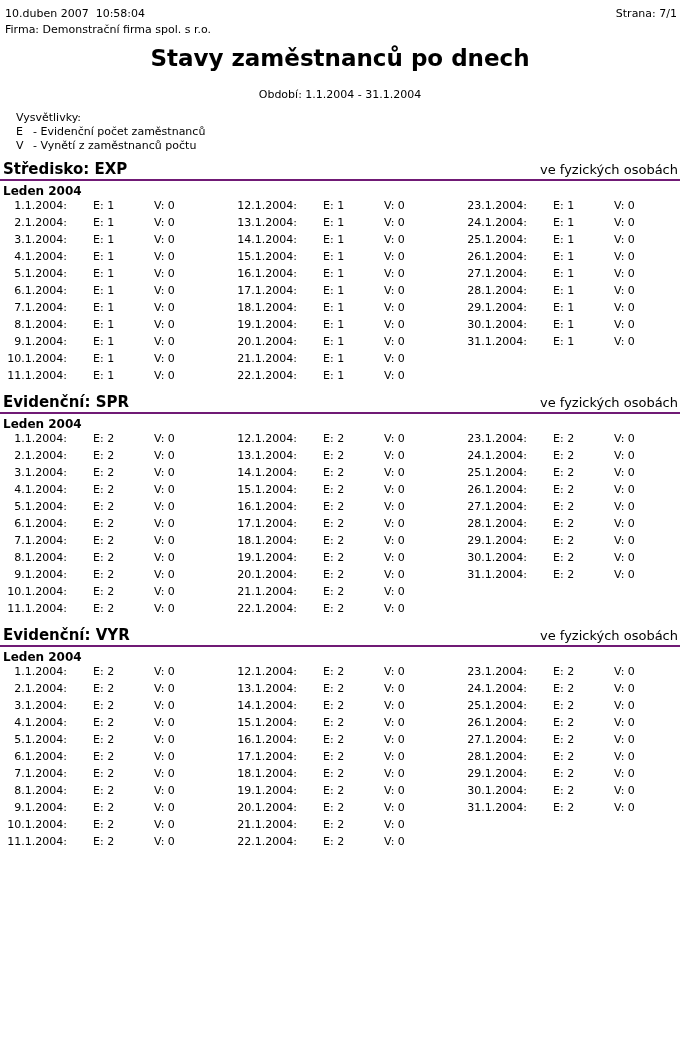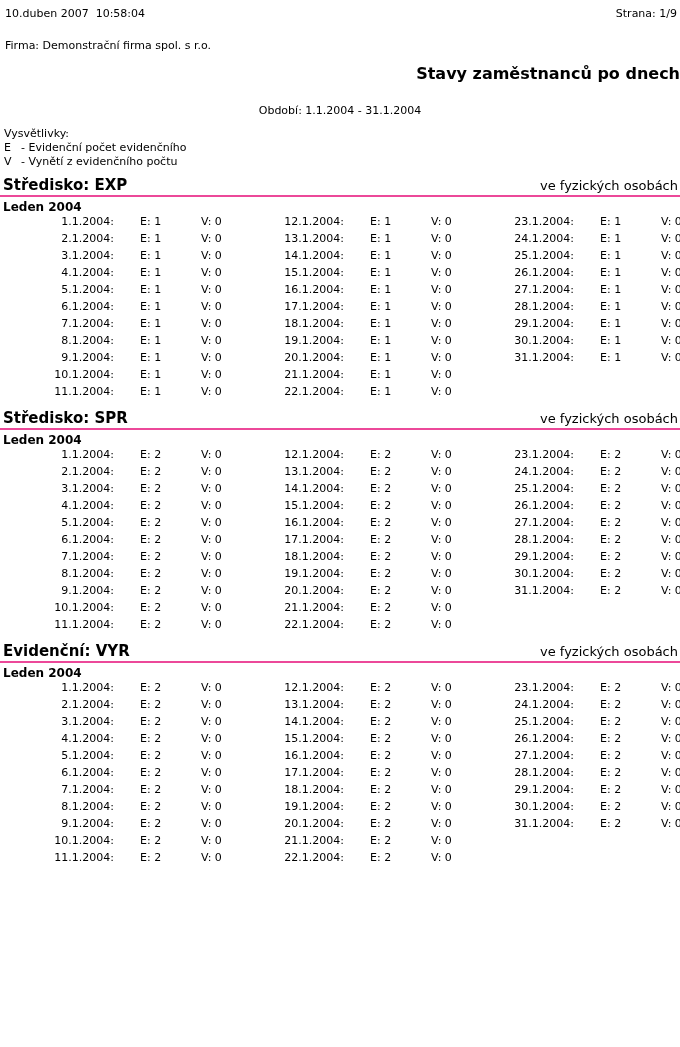--- a/index.html
+++ b/index.html
@@ -10,76 +10,76 @@
     font-size: 11px;
     overflow: hidden;
   }
   .page { padding-top: 7px; width: 680px; }
 
   .hdr-row1 {
     display: flex; justify-content: space-between;
     padding: 0 3px 0 5px; line-height: 13px;
   }
   .hdr-row1 span { white-space: pre; }
-  .hdr-row2 { margin-top: 19px; padding-left: 5px; line-height: 13px; }
+  .hdr-row2 { margin-top: 3px; padding-left: 5px; line-height: 13px; }
 
   .title {
-    margin-top: 9px; text-align: right;
-    font-size: 16px; font-weight: bold; line-height: 26px;
+    margin-top: 9px; text-align: center;
+    font-size: 23px; font-weight: bold; line-height: 26px;
   }
   .subtitle { text-align: center; line-height: 15px; margin-top: 16px; }
 
-  .legend { margin-top: 9px; padding-left: 4px; line-height: 14px; }
+  .legend { margin-top: 9px; padding-left: 16px; line-height: 14px; }
   .legend-item { display: flex; }
   .legend-sym { width: 17px; }
 
   .dept { margin-top: 8px; }
   .dept-header {
     display: flex; justify-content: space-between; align-items: baseline;
-    border-bottom: 2px solid #ec4899; padding: 0 2px 1px 3px; line-height: 16px; text-align: center;
+    border-bottom: 2px solid #701a75; padding: 0 2px 1px 3px; line-height: 16px; text-align: center;
   }
   .dept-title { font-size: 15px; font-weight: bold; }
   .dept-note { font-size: 13px; }
 
   .month {
     display: inline-block; margin: 3px 0 0 3px;
     font-size: 12px; font-weight: bold;
     line-height: 14px;
   }
 
-  .grid { margin-top: 1px; margin-left: 47px; }
+  .grid { margin-top: 1px; }
   .trow { display: flex; padding-left: 5px; height: 17px; overflow: hidden; }
   .cell { display: flex; width: 230px; flex: 0 0 auto; }
   .cell .d { width: 62px; text-align: right; }
   .cell .e { width: 87px; padding-left: 26px; box-sizing: border-box; }
   .cell .v { width: 81px; }
 </style>
 </head>
 <body>
 
 <div class="page">
 
   <div class="hdr-row1">
     <span>10.duben 2007  10:58:04</span>
-    <span>Strana: 1/9</span>
+    <span>Strana: 7/1</span>
   </div>
   <div class="hdr-row2">Firma: Demonstrační firma spol. s r.o.</div>
 
   <div class="title">Stavy zaměstnanců po dnech</div>
   <div class="subtitle">Období: 1.1.2004 - 31.1.2004</div>
 
   <div class="legend">
     <div>Vysvětlivky:</div>
     <div class="legend-item">
       <span class="legend-sym">E</span>
-      <span>- Evidenční počet evidenčního</span>
+      <span>- Evidenční počet zaměstnanců</span>
     </div>
     <div class="legend-item">
       <span class="legend-sym">V</span>
-      <span>- Vynětí z evidenčního počtu</span>
+      <span>- Vynětí z zaměstnanců počtu</span>
     </div>
   </div>
 
   <div id="sections">
   <section class="dept">
     <div class="dept-header">
       <span class="dept-title">Středisko: EXP</span>
       <span class="dept-note">ve fyzických osobách</span>
     </div>
     <div class="month">Leden 2004</div>
@@ -291,21 +291,21 @@
     <span class="d"></span>
     <span class="e"></span>
     <span class="v"></span>
   </span>
 </div>
         </div>
   </section>
 
   <section class="dept">
     <div class="dept-header">
-      <span class="dept-title">Středisko: SPR</span>
+      <span class="dept-title">Evidenční: SPR</span>
       <span class="dept-note">ve fyzických osobách</span>
     </div>
     <div class="month">Leden 2004</div>
     <div class="grid">
           <div class="trow">
   <span class="cell">
     <span class="d">1.1.2004:</span>
     <span class="e">E: 2</span>
     <span class="v">V: 0</span>
   </span>

